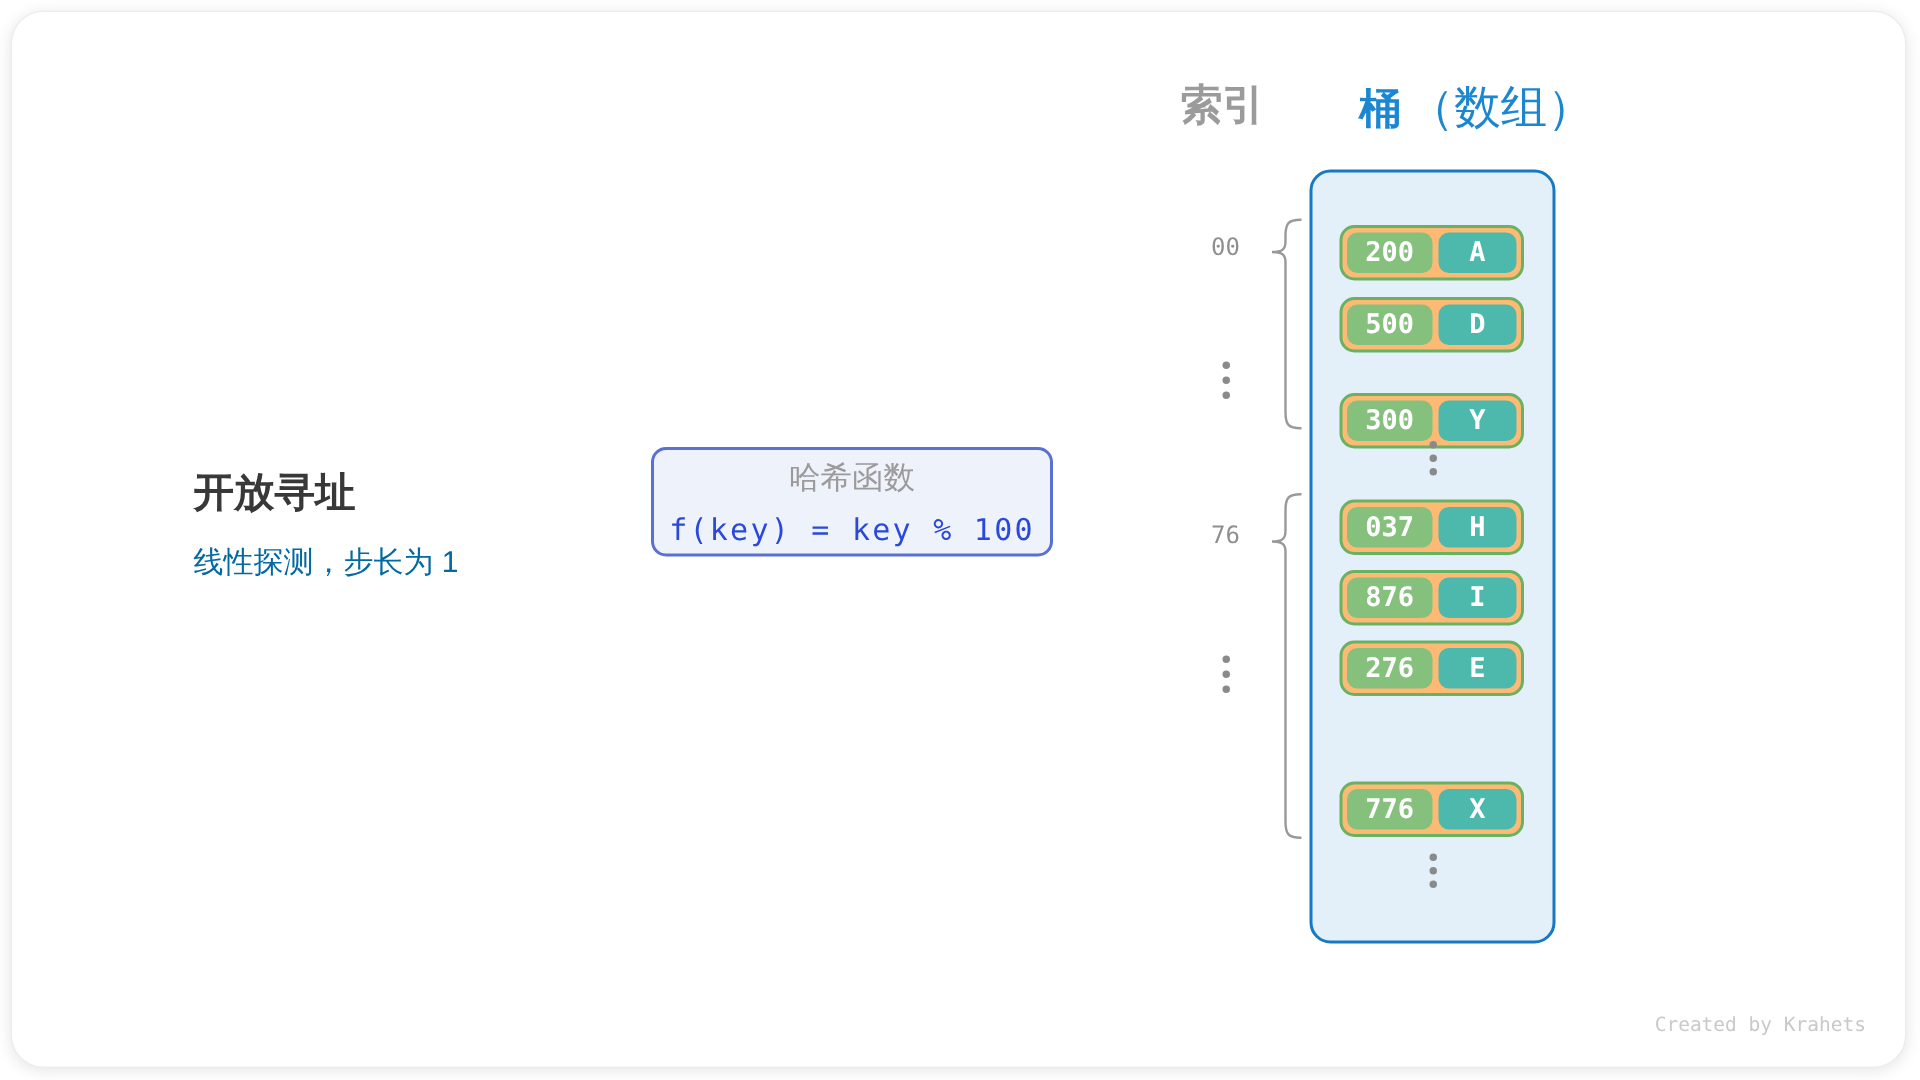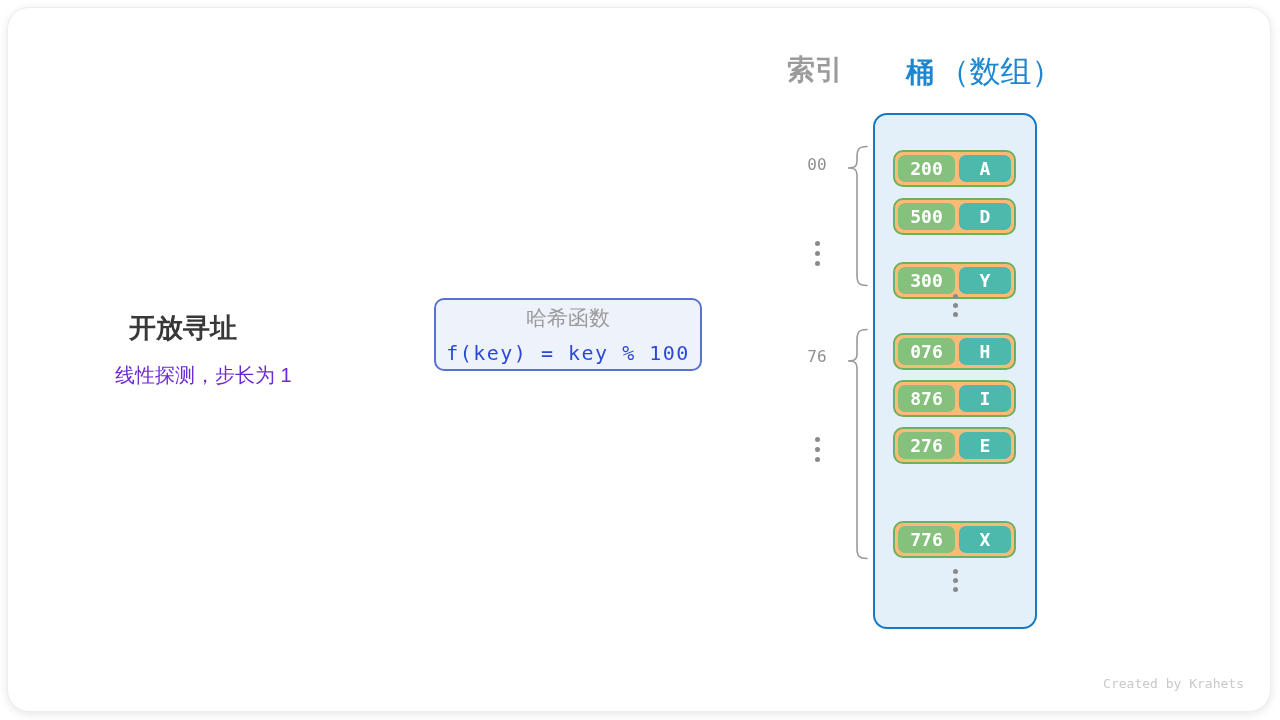--- a/index.html
+++ b/index.html
@@ -21,22 +21,22 @@
   html,body{width:1280px;height:720px;background:#ffffff;overflow:hidden;
     font-family:"Liberation Sans",sans-serif;}
   .card{
     position:absolute;left:7px;top:7px;width:1264px;height:705px;
     background:#ffffff;border:1px solid #ededed;border-radius:22px;
     box-shadow:0 2px 10px rgba(0,0,0,0.10);
   }
   
   .title{position:absolute;left:121px;top:301px;font-size:27px;font-weight:bold;
     color:var(--dark-text);line-height:38px;}
-  .subtitle{position:absolute;left:107px;top:352px;font-size:20px;
-    color:#6d28d9;line-height:30px;}
+  .subtitle{position:absolute;left:121px;top:352px;font-size:20px;
+    color:#0369a1;line-height:30px;}
   
   .hash-box{position:absolute;left:426px;top:290px;width:268px;height:73px;
     background:var(--hash-box-fill);border:2px solid var(--hash-box-border);
     border-radius:10px;display:flex;flex-direction:column;align-items:center;
     justify-content:center;gap:9px;}
   .hash-label{font-size:21px;color:var(--gray-text);}
   .hash-formula{font-family:"DejaVu Sans Mono",monospace;font-size:20px;
     color:var(--formula-blue);letter-spacing:1.5px;}
   
   .hdr-index{position:absolute;left:779px;top:43px;font-size:28px;font-weight:bold;
@@ -136,21 +136,21 @@
       <span class="val">Y</span>
     </div>
 
     <div class="bdots bdots-1">
         <i></i>
         <i></i>
         <i></i>
       </div>
 
     <div class="pair p4">
-      <span class="key">076</span>
+      <span class="key">037</span>
       <span class="val">H</span>
     </div>
     <div class="pair p5">
       <span class="key">876</span>
       <span class="val">I</span>
     </div>
     <div class="pair p6">
       <span class="key">276</span>
       <span class="val">E</span>
     </div>

